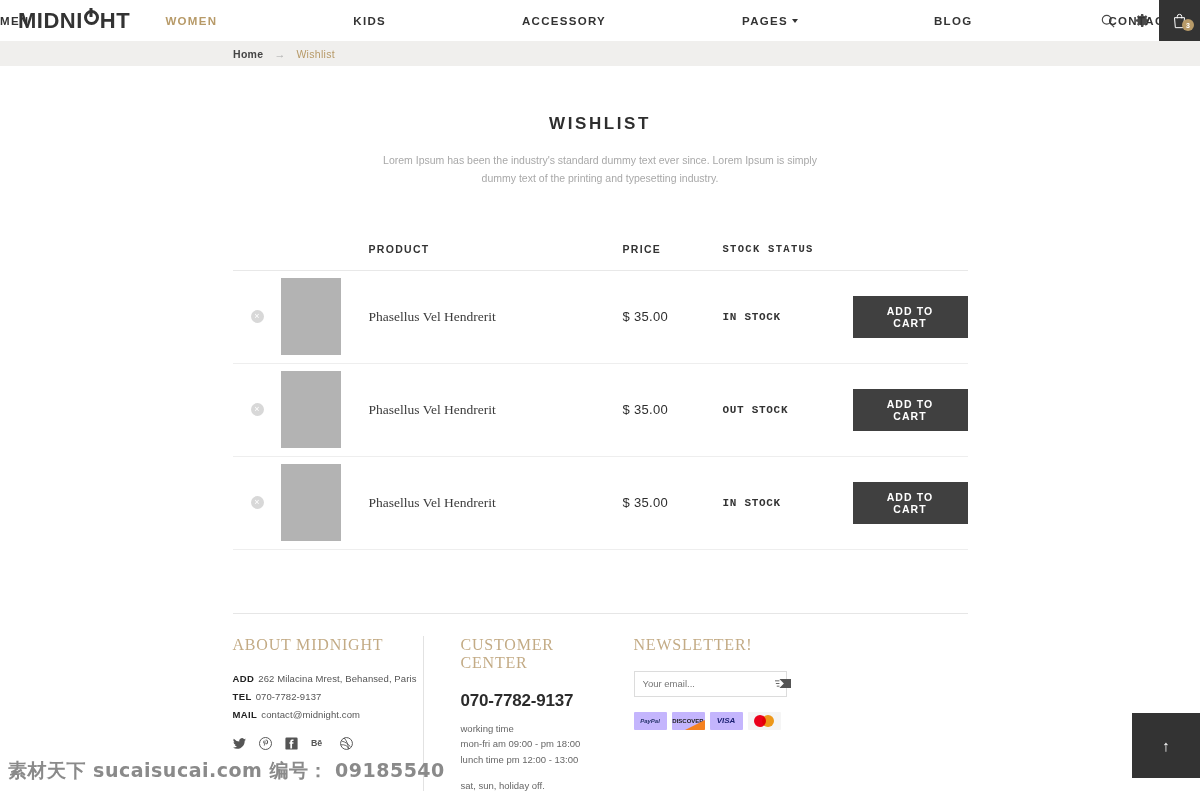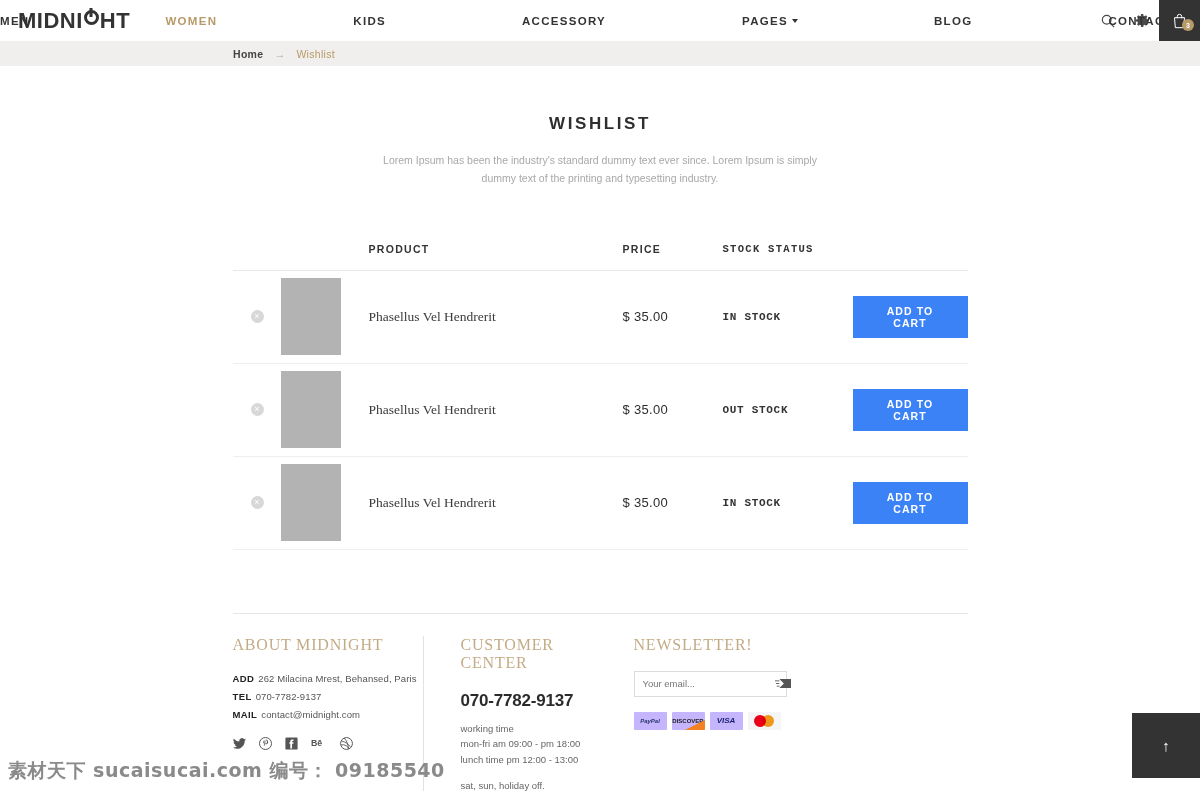--- a/index.html
+++ b/index.html
@@ -189,21 +189,21 @@
     color: #2e2e2e;
     letter-spacing: .3px;
   }
   .pstock {
     font-size: 11px;
     font-weight: bold;
     letter-spacing: .7px;
     color: #333333;
   }
   .atc-btn {
-    background: #3b82f6;
+    background: #404040;
     color: #ffffff;
     border: none;
     font-family: "Liberation Sans", sans-serif;
     font-size: 10.5px;
     font-weight: bold;
     letter-spacing: 1.1px;
     padding: 9px 17px;
     cursor: pointer;
   }
   .table-end { border-bottom: 1px solid #e6e6e6; }

